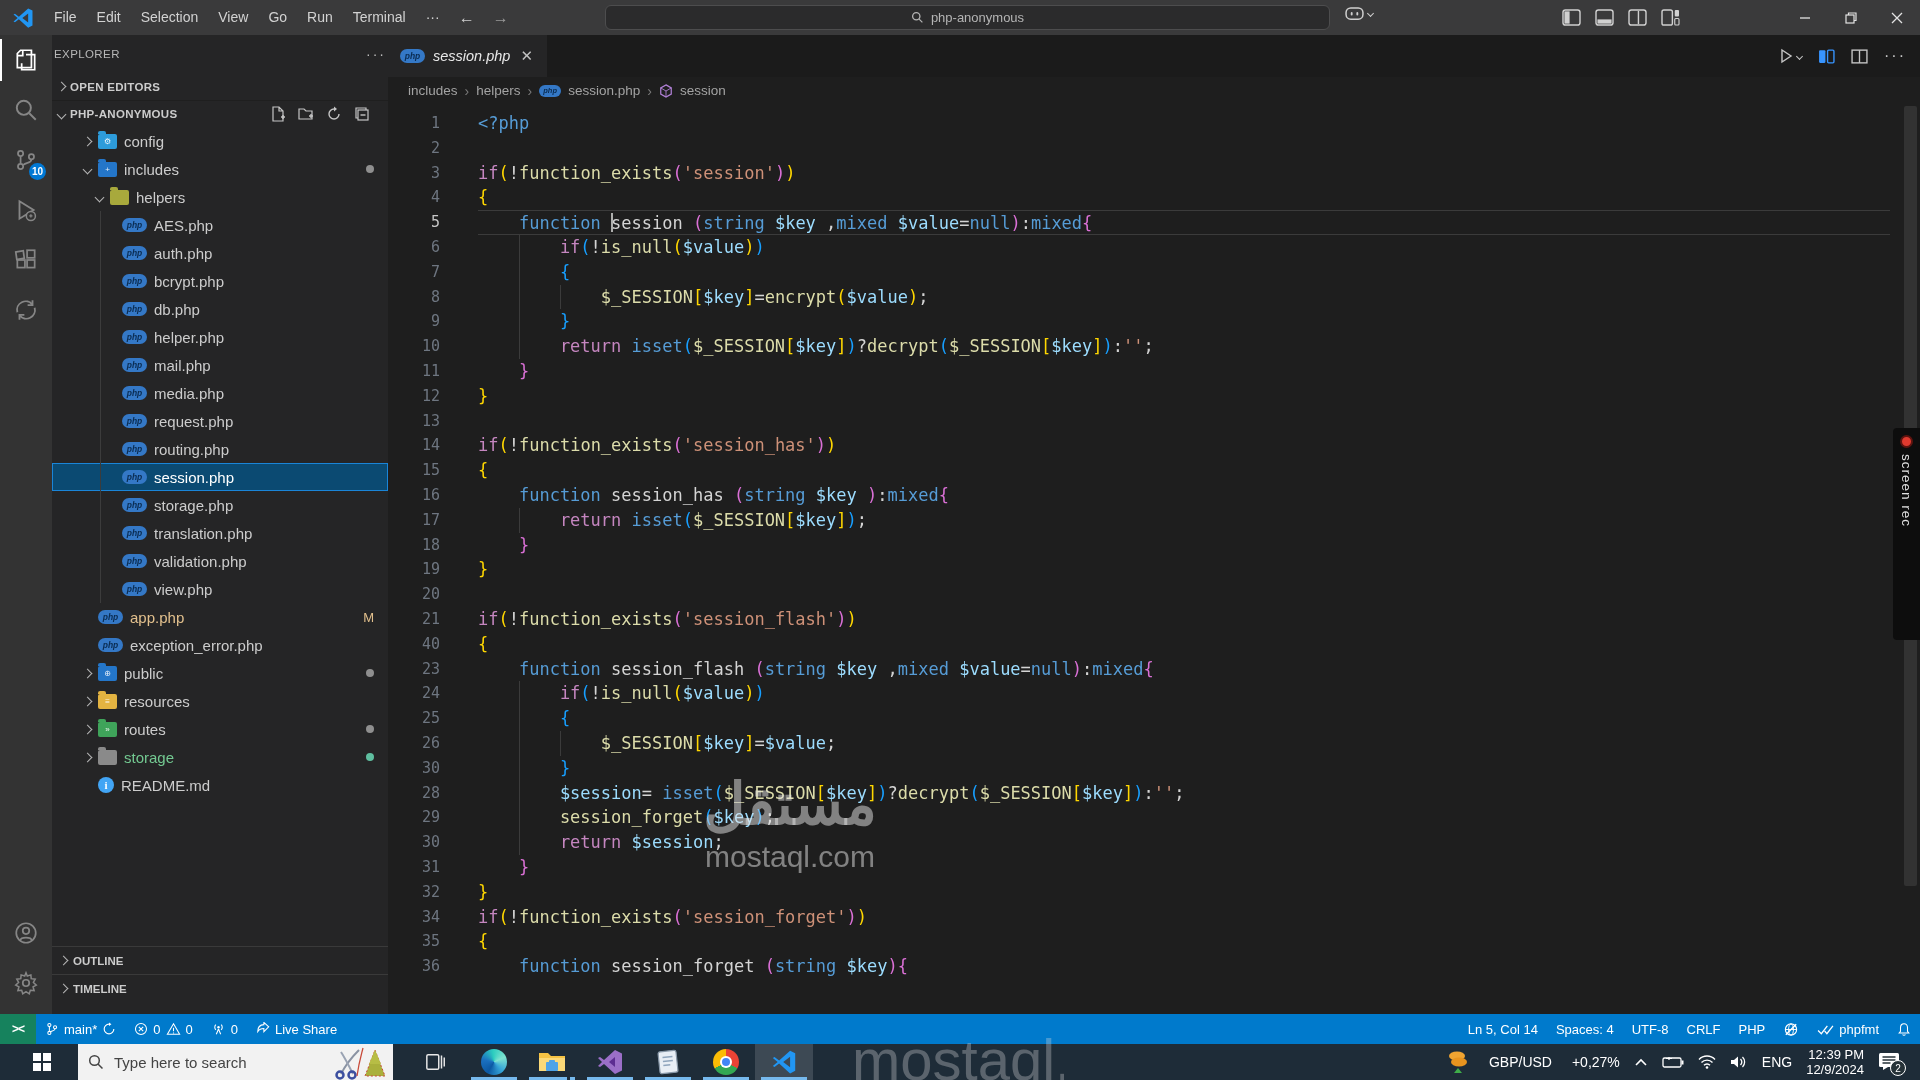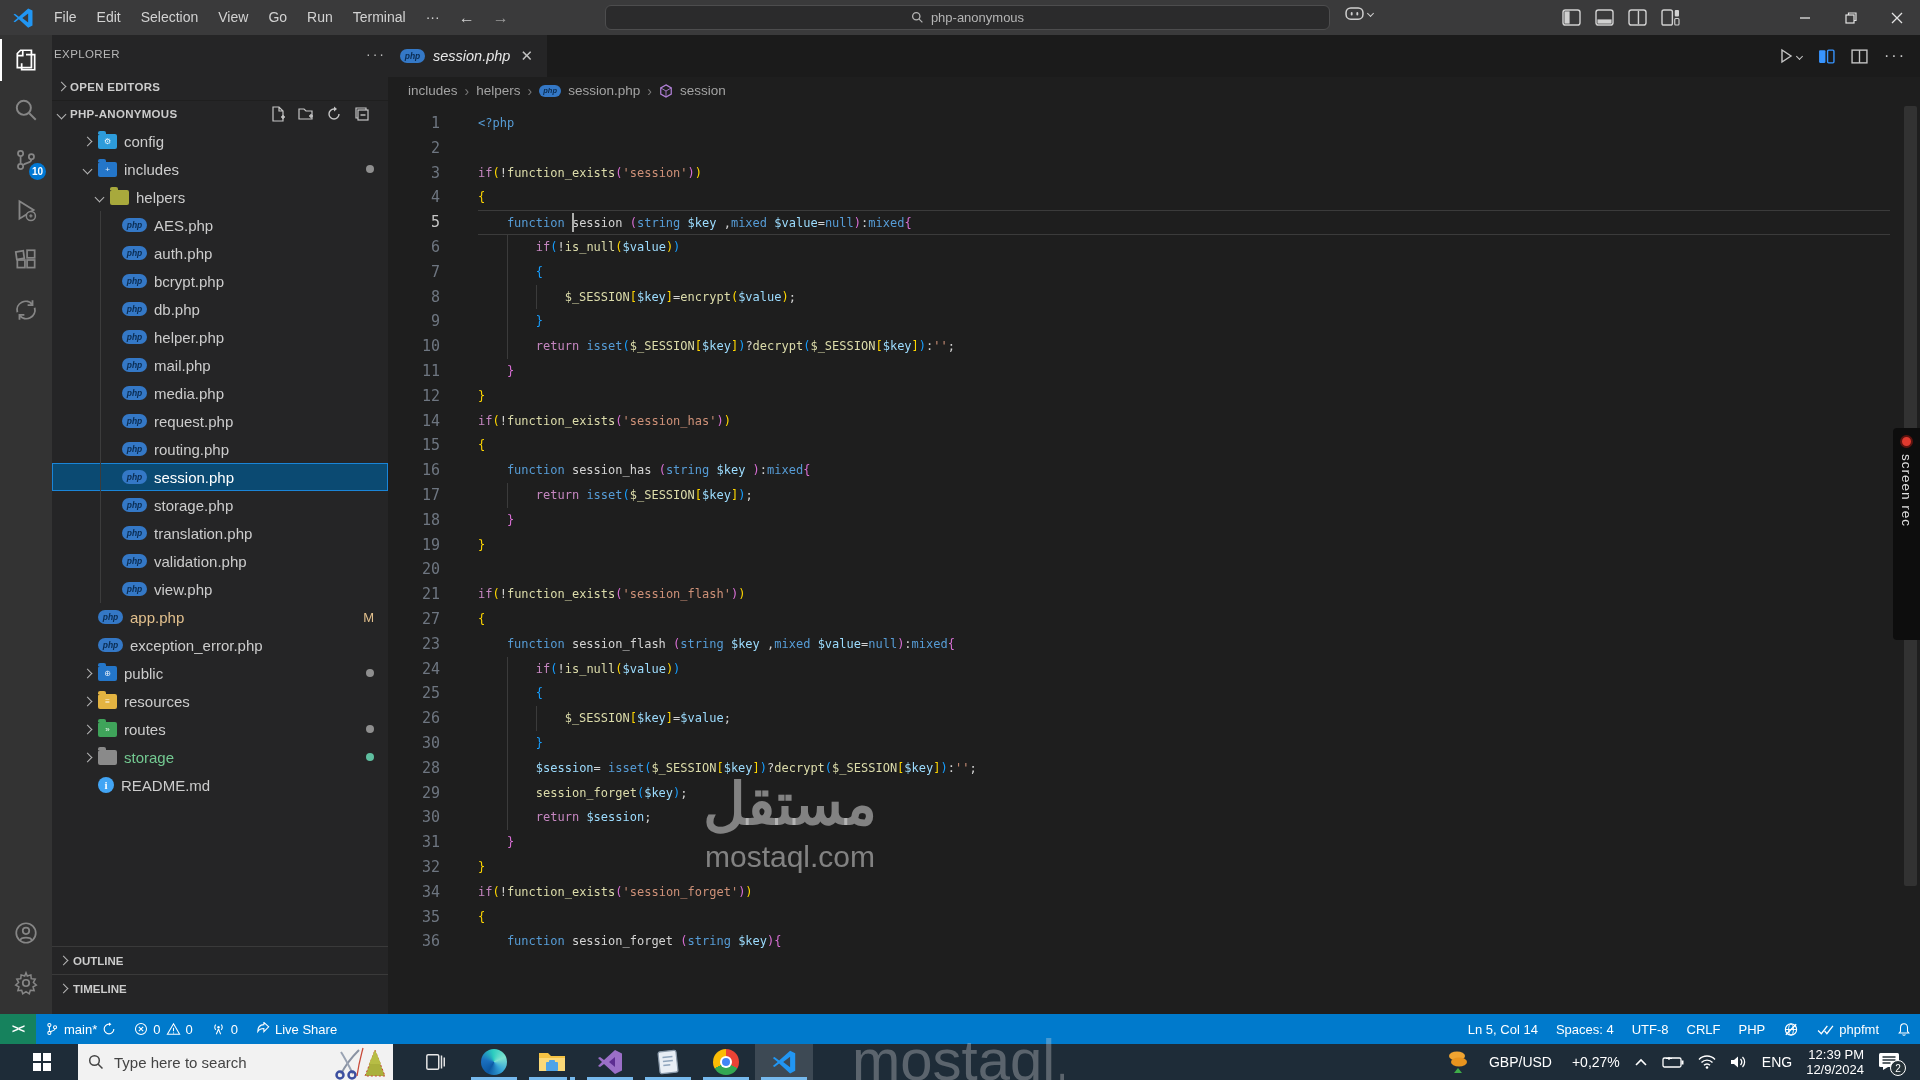--- a/index.html
+++ b/index.html
@@ -57,21 +57,21 @@
   .tab .tname { font-style:italic; }
   .tab .tclose { color:#c2c2c2; font-size:15px; padding:0 2px; }
   .ed-actions { position:absolute; right:14px; top:0; height:42px; display:flex; align-items:center; gap:16px; color:#c5c5c5; }
   #breadcrumbs { height:27px; display:flex; align-items:center; gap:7px; padding-left:20px; font-size:13.5px; color:#a3a3a3; }
   .bc-sep { color:#7a7a7a; font-size:14px; }
   #codearea { position:relative; height:910px; overflow:hidden; font-family:"DejaVu Sans Mono", monospace; }
   #code-lines { padding-top:7px; }
   .code-line { height:24.8px; display:flex; align-items:stretch; }
   .code-line .num { width:52px; text-align:right; color:#6e7681; font-size:15px; line-height:24.8px; flex:none; }
   .code-line.current .num { color:#c6c6c6; }
-  .lt { margin-left:38px; display:flex; align-items:stretch; font-size:12px; line-height:24.8px; white-space:pre; position:relative; flex:1; }
+  .lt { margin-left:38px; display:flex; align-items:stretch; font-size:17px; line-height:24.8px; white-space:pre; position:relative; flex:1; }
   .code-line.current .lt { border-top:1px solid #3b3b3b; border-bottom:1px solid #3b3b3b; margin-right:30px; }
   .ind { width:4ch; flex:none; }
   .ind.g { border-left:1px solid #3b3b3b; }
   .cursor { position:absolute; top:2px; bottom:2px; width:2px; background:#aeafad; }
   .tk-kw{color:#C586C0}.tk-blue{color:#569CD6}.tk-fn{color:#DCDCAA}.tk-var{color:#9CDCFE}
   .tk-sg{color:#DCDCAA}.tk-str{color:#CE9178}.tk-pun{color:#D4D4D4}
   .tk-b1{color:#FFD700}.tk-b2{color:#DA70D6}.tk-b3{color:#179FFF}
   #minimap { position:absolute; right:58px; top:4px; width:86px; }
   .mm-row { height:2.4px; line-height:0; white-space:nowrap; overflow:hidden; }
   #ed-scrollbar { position:absolute; right:3px; top:2px; width:13px; height:780px; background:rgba(121,121,121,.22); border-radius:2px; }
@@ -510,20 +510,24 @@
           </div>
           <div class="code-line">
             <span class="num">11</span>
             <div class="lt"><span class="ind"></span><span class="tk-b2">}</span></div>
           </div>
           <div class="code-line">
             <span class="num">12</span>
             <div class="lt"><span class="tk-b1">}</span></div>
           </div>
           <div class="code-line">
+            <span class="num">13</span>
+            <div class="lt"></div>
+          </div>
+          <div class="code-line">
             <span class="num">14</span>
             <div class="lt"><span class="tk-kw">if</span><span class="tk-b1">(</span><span class="tk-pun">!</span><span class="tk-fn">function_exists</span><span class="tk-b2">(</span><span class="tk-str">'session_has'</span><span class="tk-b2">)</span><span class="tk-b1">)</span></div>
           </div>
           <div class="code-line">
             <span class="num">15</span>
             <div class="lt"><span class="tk-b1">{</span></div>
           </div>
           <div class="code-line">
             <span class="num">16</span>
             <div class="lt"><span class="ind"></span><span class="tk-blue">function</span><span class="tk-pun"> </span><span class="tk-pun">session_has</span><span class="tk-pun"> </span><span class="tk-b2">(</span><span class="tk-blue">string</span><span class="tk-pun"> </span><span class="tk-var">$key</span><span class="tk-pun"> </span><span class="tk-b2">)</span><span class="tk-pun">:</span><span class="tk-blue">mixed</span><span class="tk-b2">{</span></div>
@@ -542,21 +546,21 @@
           </div>
           <div class="code-line">
             <span class="num">20</span>
             <div class="lt"></div>
           </div>
           <div class="code-line">
             <span class="num">21</span>
             <div class="lt"><span class="tk-kw">if</span><span class="tk-b1">(</span><span class="tk-pun">!</span><span class="tk-fn">function_exists</span><span class="tk-b2">(</span><span class="tk-str">'session_flash'</span><span class="tk-b2">)</span><span class="tk-b1">)</span></div>
           </div>
           <div class="code-line">
-            <span class="num">27</span>
+            <span class="num">40</span>
             <div class="lt"><span class="tk-b1">{</span></div>
           </div>
           <div class="code-line">
             <span class="num">23</span>
             <div class="lt"><span class="ind"></span><span class="tk-blue">function</span><span class="tk-pun"> </span><span class="tk-pun">session_flash</span><span class="tk-pun"> </span><span class="tk-b2">(</span><span class="tk-blue">string</span><span class="tk-pun"> </span><span class="tk-var">$key</span><span class="tk-pun"> ,</span><span class="tk-blue">mixed</span><span class="tk-pun"> </span><span class="tk-var">$value</span><span class="tk-pun">=</span><span class="tk-blue">null</span><span class="tk-b2">)</span><span class="tk-pun">:</span><span class="tk-blue">mixed</span><span class="tk-b2">{</span></div>
           </div>
           <div class="code-line">
             <span class="num">24</span>
             <div class="lt"><span class="ind"></span><span class="ind g"></span><span class="tk-kw">if</span><span class="tk-b3">(</span><span class="tk-pun">!</span><span class="tk-fn">is_null</span><span class="tk-b1">(</span><span class="tk-var">$value</span><span class="tk-b1">)</span><span class="tk-b3">)</span></div>
           </div>

